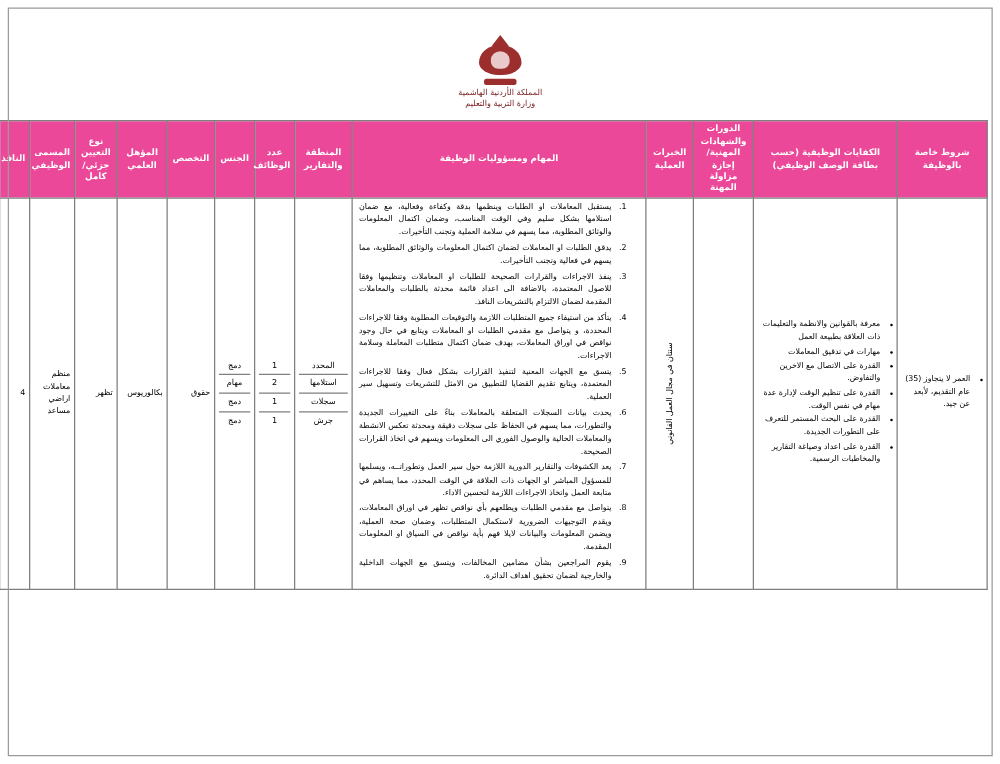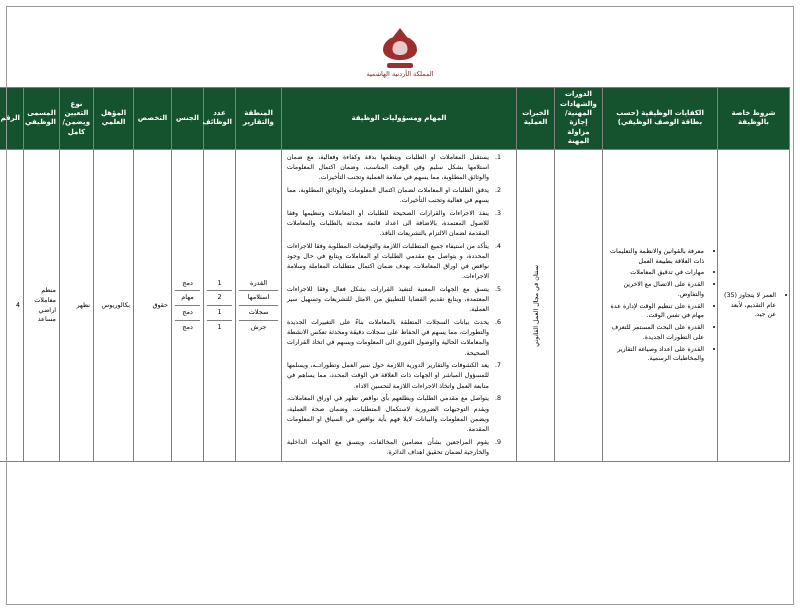--- a/index.html
+++ b/index.html
@@ -89,21 +89,21 @@
     width: 780px;
     margin: 0 auto;
     table-layout: fixed;
   }
   table.matrix th, table.matrix td {
     border: 1px solid #7f7f7f;
     vertical-align: middle;
     padding: 2px 3px;
   }
   thead th {
-    background: #14532d;
+    background: #ec4899;
     color: #ffffff;
     font-size: 7px;
     font-weight: bold;
     text-align: center;
     line-height: 1.35;
     height: 46px;
     padding: 3px 2px;
   }
   td {
     font-size: 6.4px;
@@ -185,20 +185,21 @@
   <div class="page-border"></div>
 
   <div class="header-block">
     <div class="crest">
       <div class="crown"></div>
       <div class="body"></div>
       <div class="inner"></div>
       <div class="base"></div>
     </div>
     <div class="org-name">المملكة الأردنية الهاشمية</div>
+    <div class="org-name">وزارة التربية والتعليم</div>
   </div>
 
   <table class="matrix">
     <colgroup>
       <col style="width:72px">
       <col style="width:115px">
       <col style="width:48px">
       <col style="width:38px">
       <col style="width:235px">
       <col style="width:46px">
@@ -215,23 +216,23 @@
         <th>شروط خاصة بالوظيفة</th>
         <th>الكفايات الوظيفية (حسب بطاقة الوصف الوظيفي)</th>
         <th>الدورات والشهادات المهنية/إجازة مزاولة المهنة</th>
         <th>الخبرات العملية</th>
         <th>المهام ومسؤوليات الوظيفة</th>
         <th>المنطقة والتقارير</th>
         <th>عدد الوظائف</th>
         <th>الجنس</th>
         <th>التخصص</th>
         <th>المؤهل العلمي</th>
-        <th>نوع التعيين ويضمن/ كامل</th>
+        <th>نوع التعيين جزئي/ كامل</th>
         <th>المسمى الوظيفي</th>
-        <th>الرقم</th>
+        <th>النافذ</th>
       </tr>
     </thead>
     <tbody>
       <tr>
         <td>
           <ul class="bullets" id="conditions-list">
               <li>العمر لا يتجاوز (35) عام التقديم، لأبعد عن جيد.</li>
             </ul>
         </td>
         <td>
@@ -256,21 +257,21 @@
               <li>يتأكد من استيفاء جميع المتطلبات اللازمة والتوقيعات المطلوبة وفقا للاجراءات المحددة، و يتواصل مع مقدمي الطلبات او المعاملات ويتابع في حال وجود نواقص في اوراق المعاملات، بهدف ضمان اكتمال متطلبات المعاملة وسلامة الاجراءات.</li>
               <li>يتسق مع الجهات المعنية لتنفيذ القرارات بشكل فعال وفقا للاجراءات المعتمدة، ويتابع تقديم القضايا للتطبيق من الامثل للتشريعات وتسهيل سير العملية.</li>
               <li>يحدث بيانات السجلات المتعلقة بالمعاملات بناءً على التغييرات الجديدة والتطورات، مما يسهم في الحفاظ على سجلات دقيقة ومحدثة تعكس الانشطة والمعاملات الحالية والوصول الفوري الى المعلومات ويسهم في اتخاذ القرارات الصحيحة.</li>
               <li>يعد الكشوفات والتقارير الدورية اللازمة حول سير العمل وتطوراتــه، ويسلمها للمسؤول المباشر او الجهات ذات العلاقة في الوقت المحدد، مما يساهم في متابعة العمل واتخاذ الاجراءات اللازمة لتحسين الاداء.</li>
               <li>يتواصل مع مقدمي الطلبات ويطلعهم بأي نواقص تظهر في اوراق المعاملات، ويقدم التوجيهات الضرورية لاستكمال المتطلبات، وضمان صحة العملية، ويضمن المعلومات والبيانات لايلا فهم بأية نواقص في السياق او المعلومات المقدمة.</li>
               <li>يقوم المراجعين بشأن مضامين المخالفات، ويتسق مع الجهات الداخلية والخارجية لضمان تحقيق اهداف الدائرة.</li>
             </ol>
         </td>
         <td class="split">
           <div class="cell-stack" id="region-stack">
-              <div class="sub-row">القدرة</div>
+              <div class="sub-row">المحدد</div>
               <div class="sub-row">استلامها</div>
               <div class="sub-row">سجلات</div>
               <div class="sub-row">جرش</div>
             </div>
         </td>
         <td class="split">
           <div class="cell-stack" id="count-stack">
               <div class="sub-row">1</div>
               <div class="sub-row">2</div>
               <div class="sub-row">1</div>

